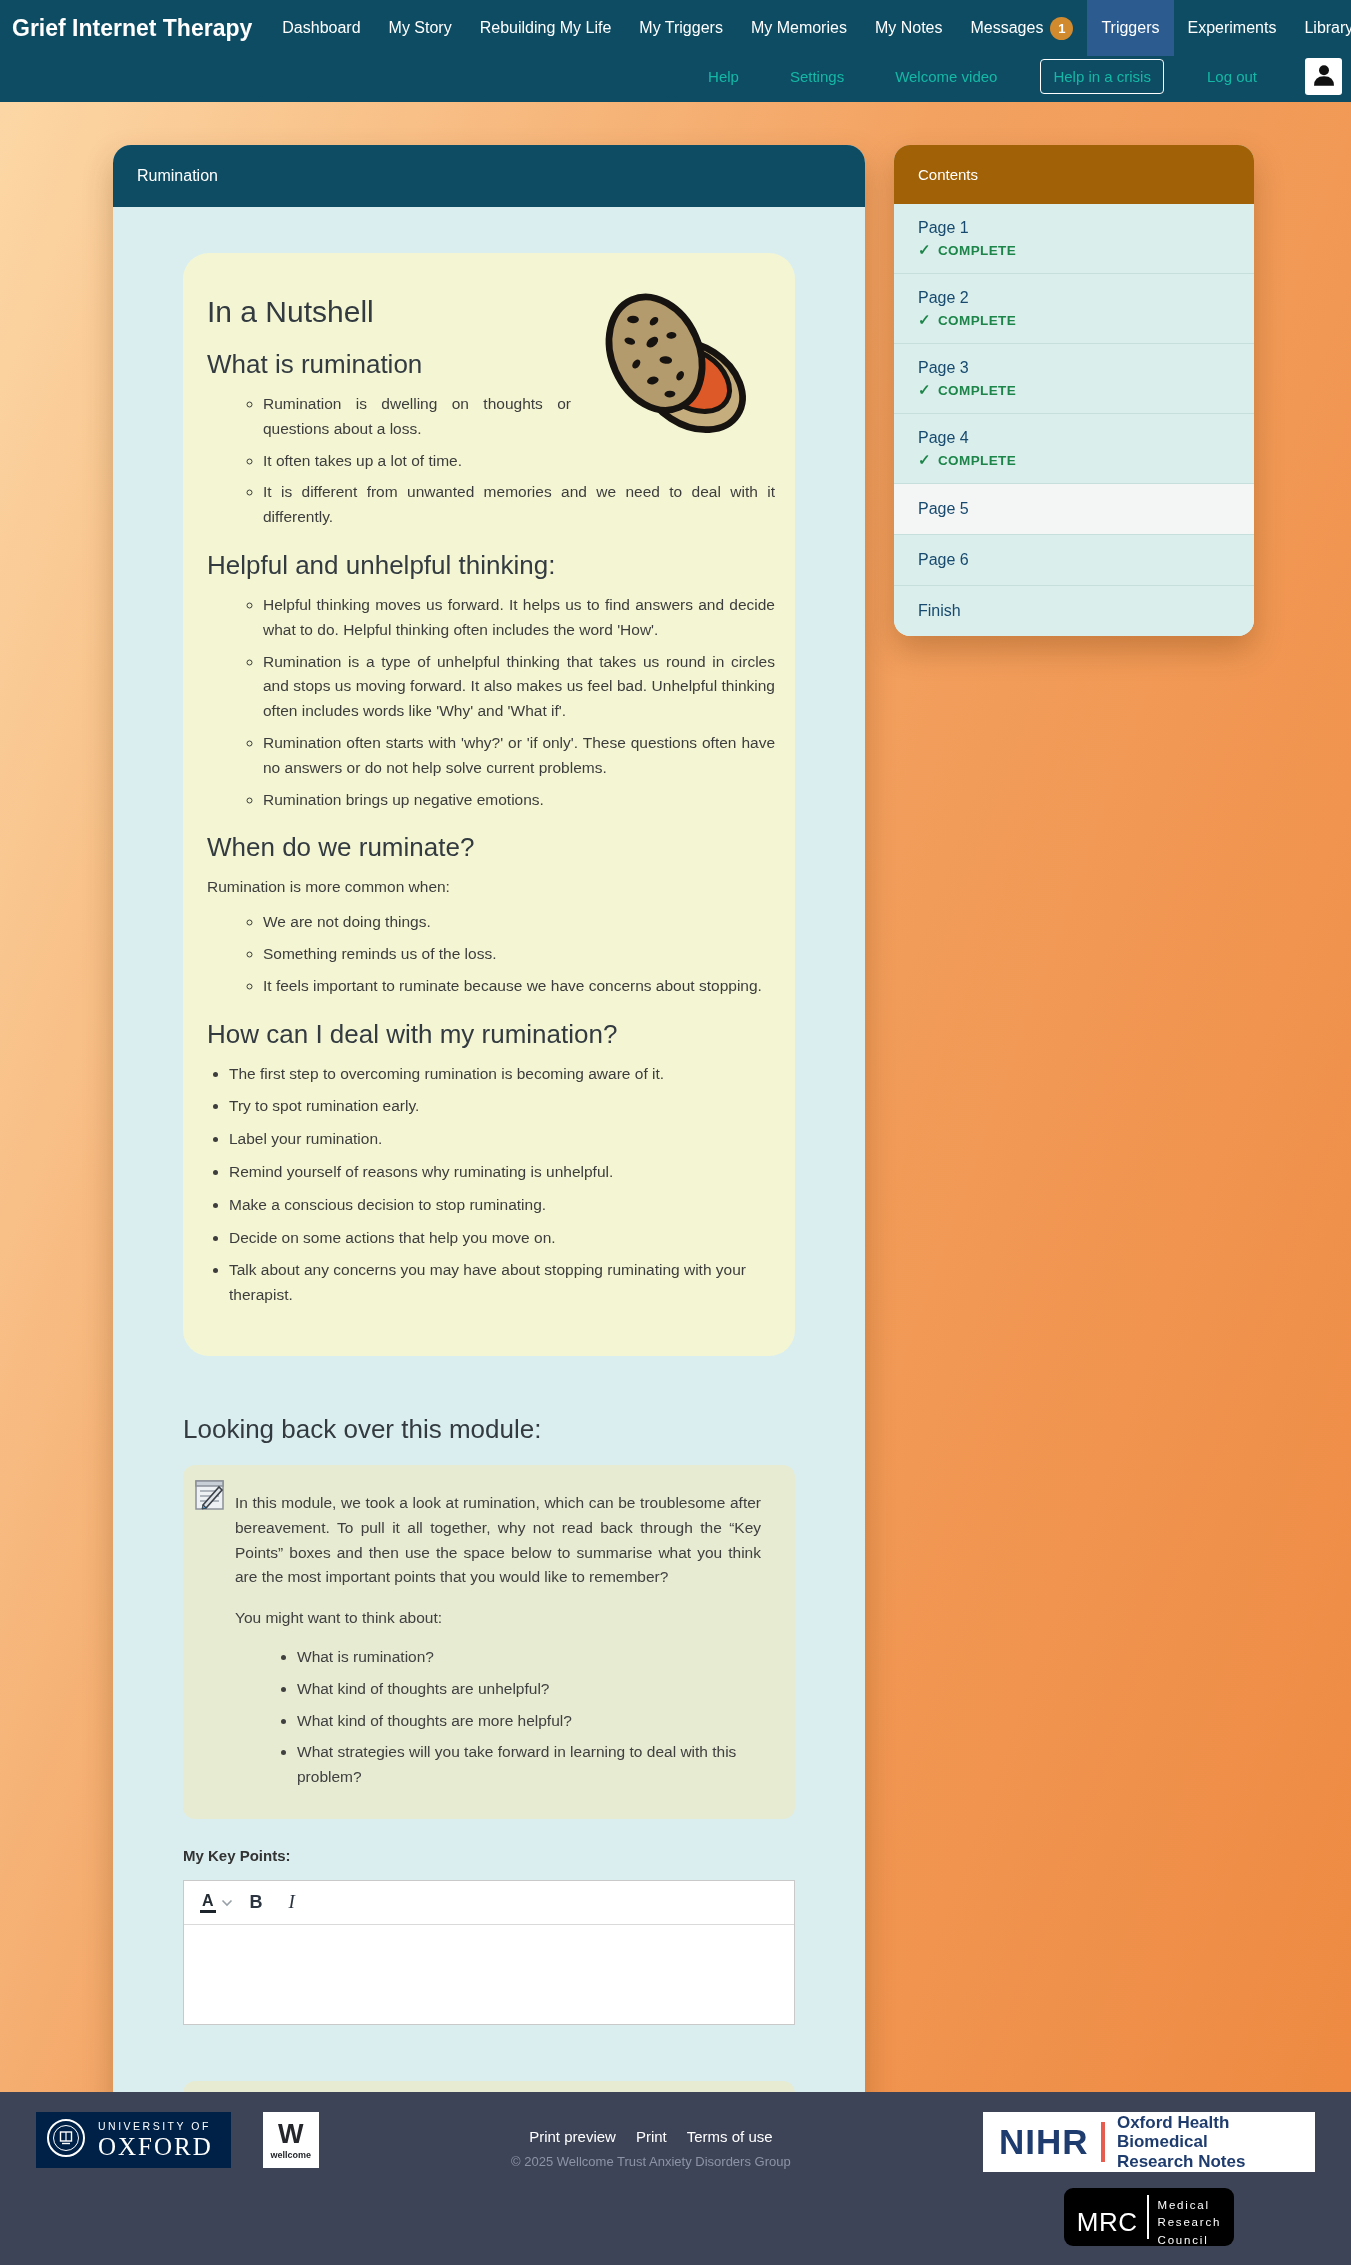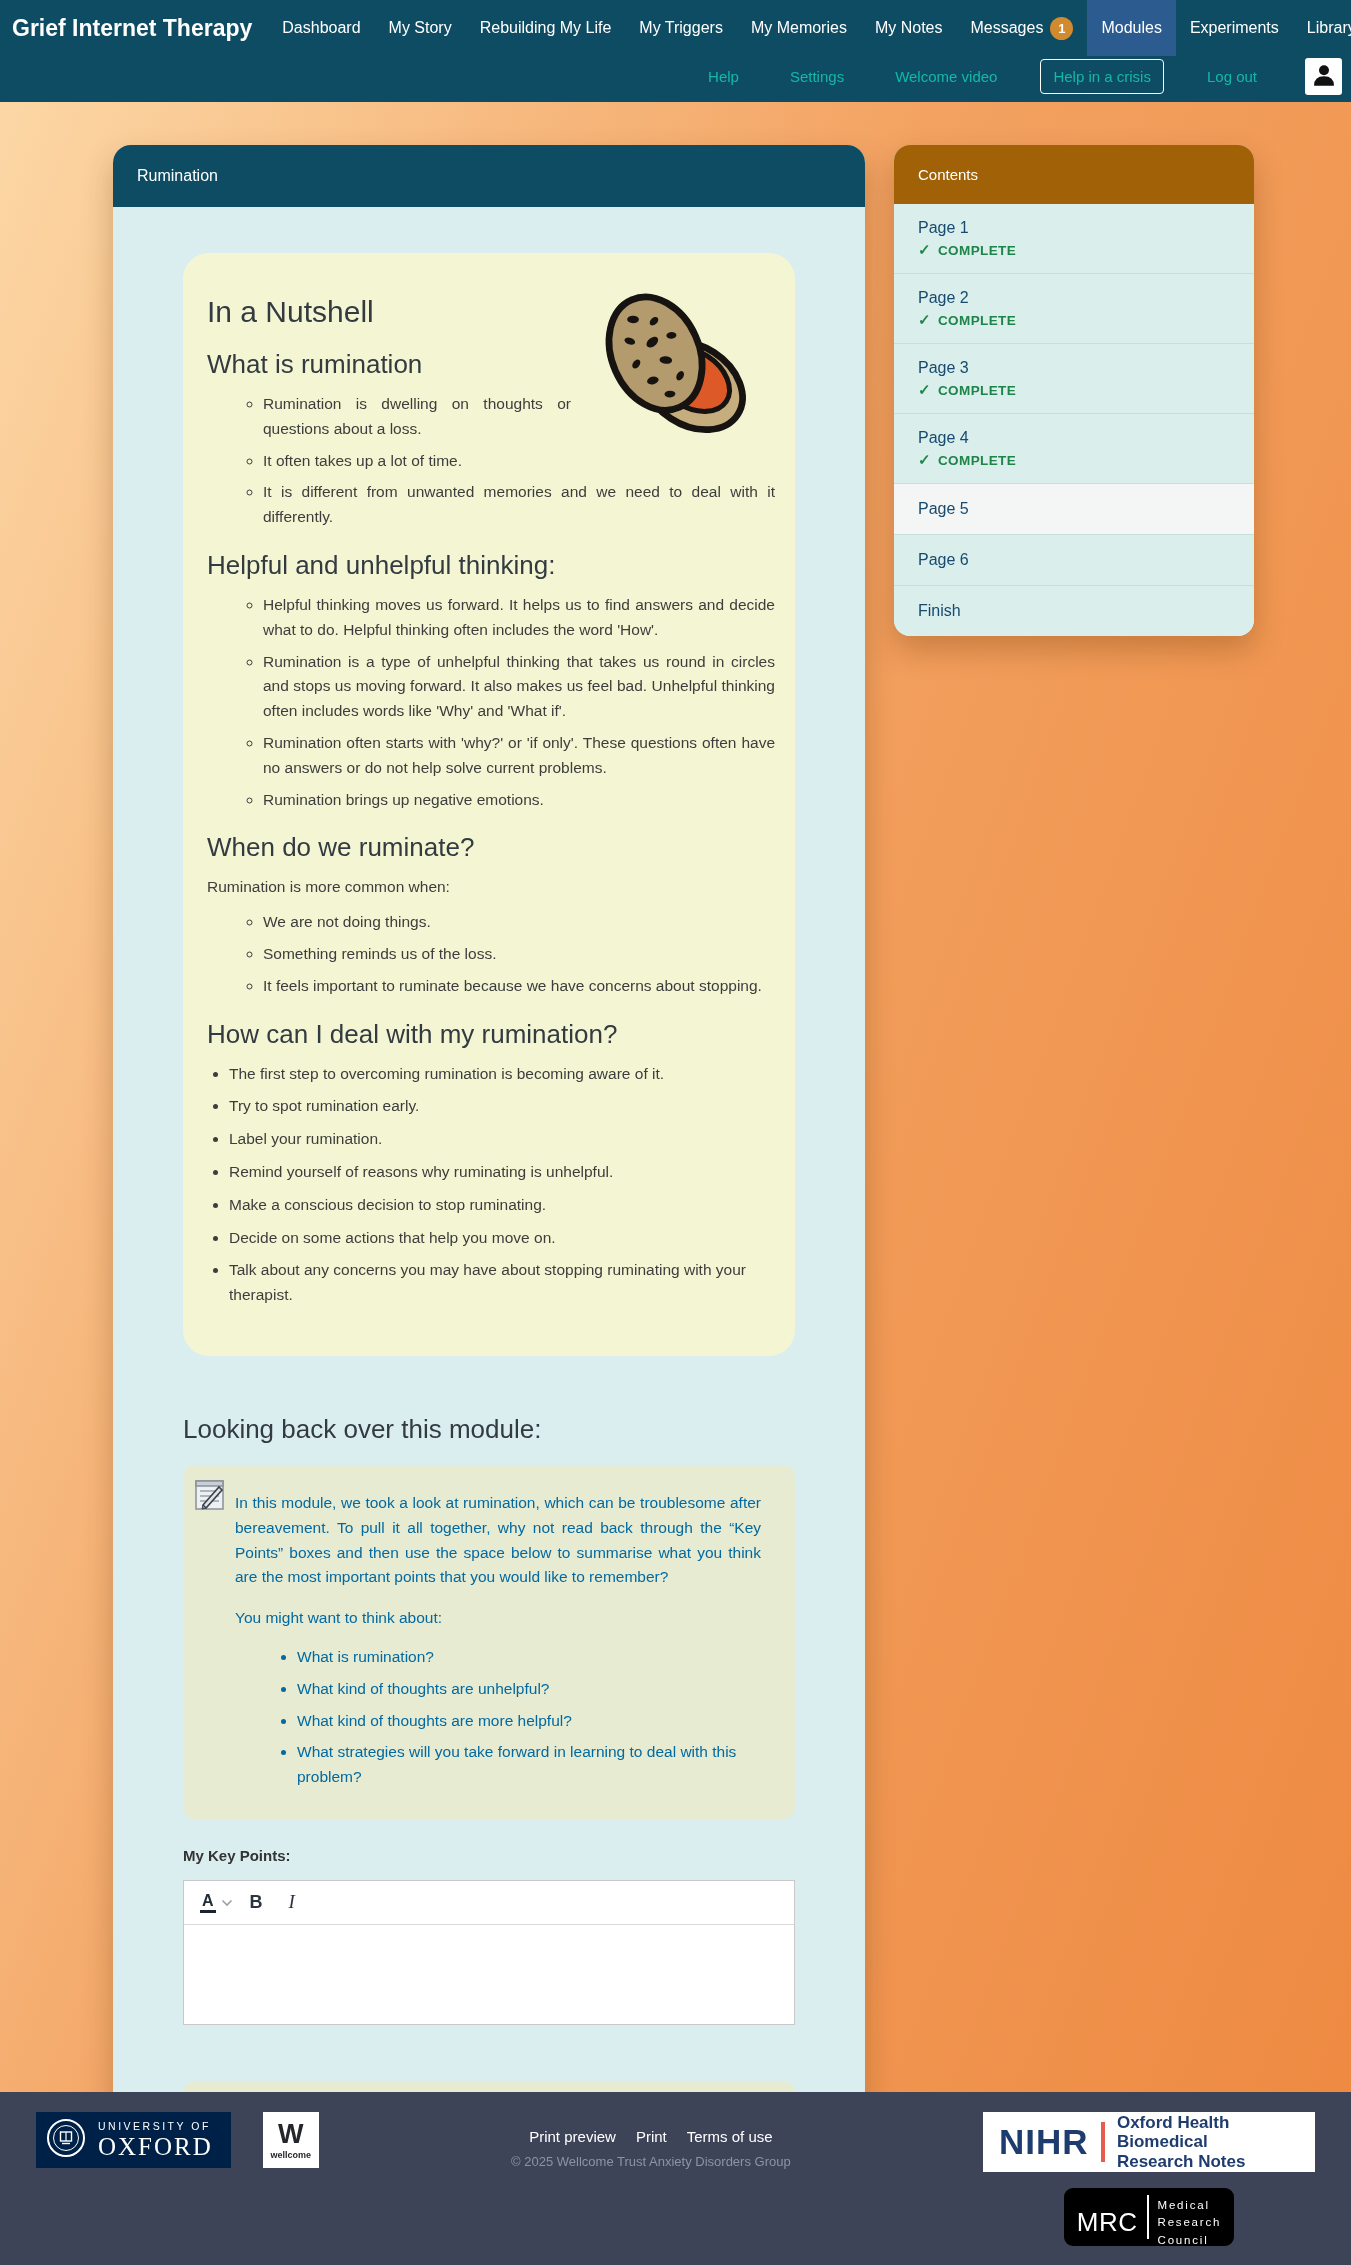--- a/index.html
+++ b/index.html
@@ -35,21 +35,21 @@
   .body-text { font-size:15.5px; line-height:1.6; color:#3d3d3d; }
   ul.circle-list { list-style-type:circle; padding-left:56px; margin:10px 0 4px; }
   ul.circle-list li { margin:7px 0; text-align:justify; }
   ul.circle-list.no-just li { text-align:left; }
   ul.disc-list { list-style-type:disc; padding-left:22px; margin:10px 0 0; }
   ul.disc-list li { margin:8px 0; }
   
   .lb-heading { font-size:26px; font-weight:500; color:#333b41; margin:58px 0 20px; }
   .note { background:#e6ebd2; border-radius:12px; padding:12px 34px 22px 12px; display:flex; align-items:flex-start; }
   .note-icon { flex:none; margin:2px 10px 0 0; }
-  .note-body { font-size:15.5px; line-height:1.6; color:#0369a1; margin-top:14px; }
+  .note-body { font-size:15.5px; line-height:1.6; color:#404040; margin-top:14px; }
   .note-body p.just { text-align:justify; }
   .note-body .mt { margin-top:16px; }
   .note-body ul { list-style-type:disc; padding-left:62px; margin-top:14px; text-align:left; }
   .note-body ul li { margin:7px 0; }
   .kp-label { font-weight:700; font-size:15px; color:#333; margin:28px 0 16px; }
   
   .editor { background:#fff; border:1px solid #c9c9c9; }
   .editor-toolbar { display:flex; align-items:center; gap:8px; height:44px; padding:0 16px; border-bottom:1px solid #dadada; }
   .tb-color { display:flex; align-items:center; gap:5px; cursor:pointer; }
   .tb-A { font-weight:700; font-size:16px; color:#232b33; border-bottom:3px solid #1c232b; padding:0 2px 0; line-height:1.2; }
@@ -114,21 +114,21 @@
         <span>My Memories</span>
       </div>
     <div class="nav-link">
         <span>My Notes</span>
       </div>
     <div class="nav-link">
       <span>Messages</span>
       <span class="badge">1</span>
     </div>
     <div class="nav-link active">
-        <span>Modules</span>
+        <span>Triggers</span>
       </div>
     <div class="nav-link">
         <span>Experiments</span>
       </div>
     <div class="nav-link">
         <span>Library</span>
       </div>
   </div>
   <div class="nav-row2">
     <div class="nav2-link">Help</div>

